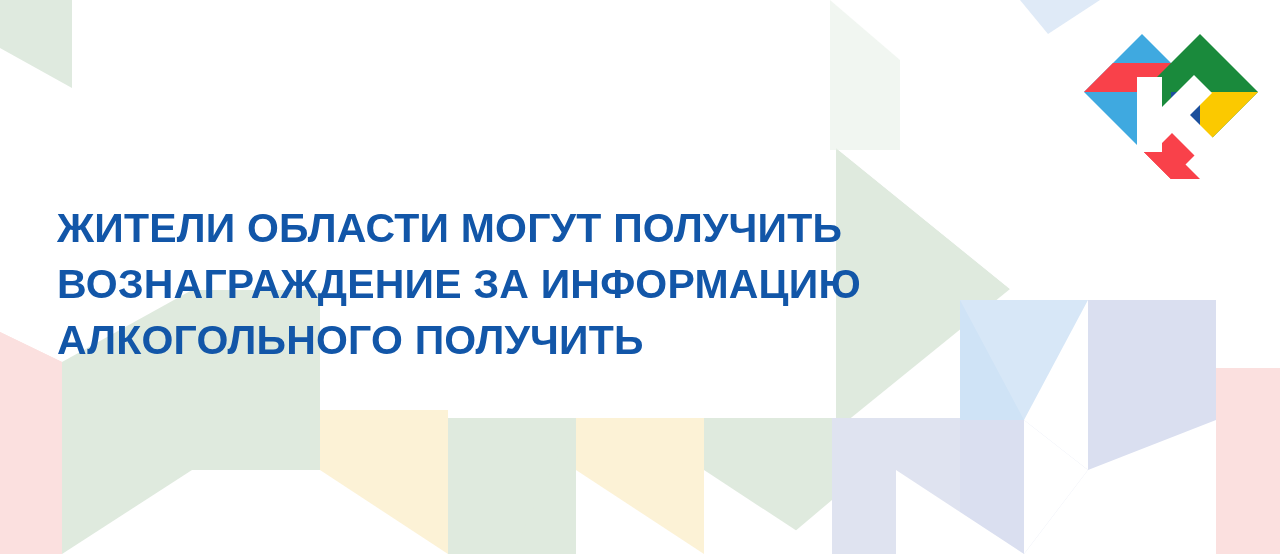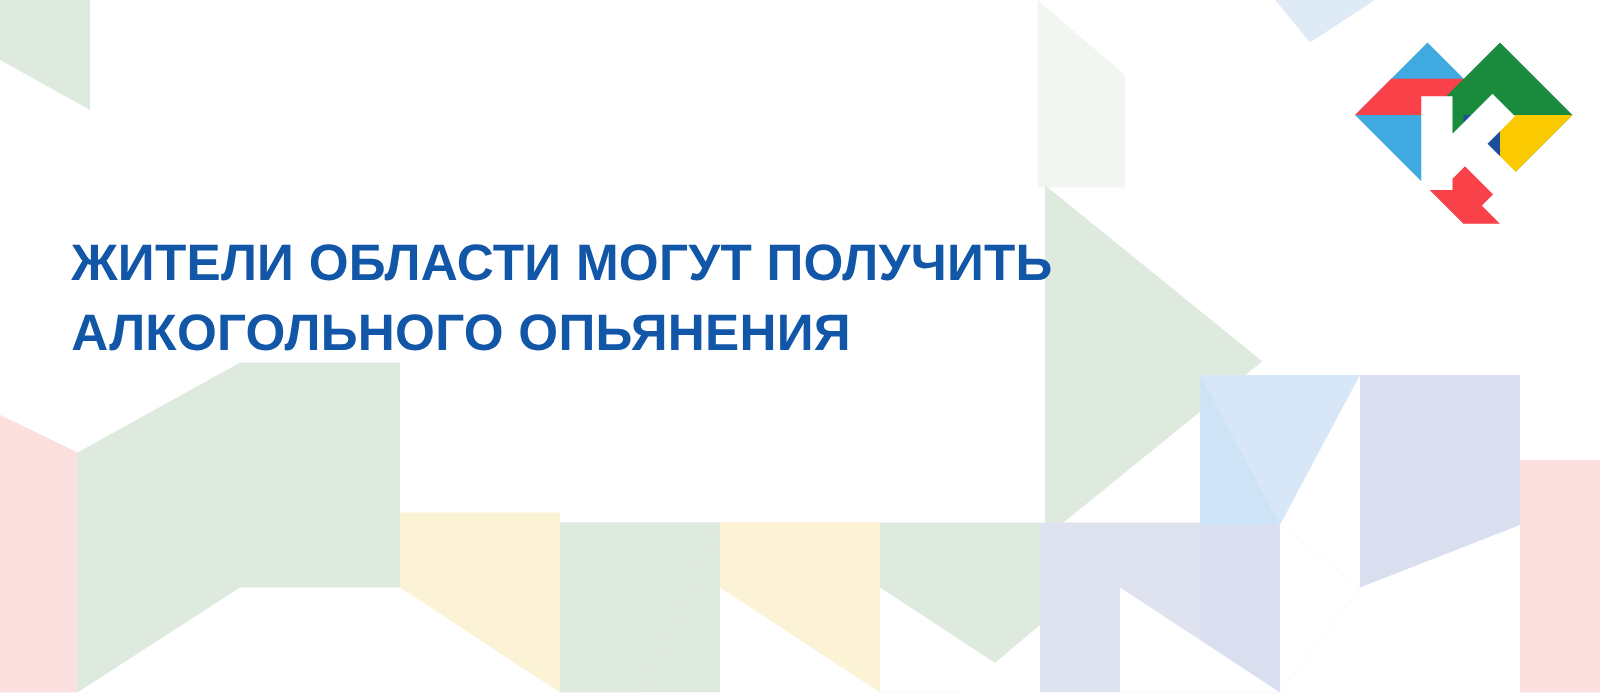--- a/index.html
+++ b/index.html
@@ -23,21 +23,21 @@
   }
   #logo{
     position:absolute;
     left:1082px;top:22px;
     width:178px;height:160px;
     z-index:3;
   }
   #headline{
     position:absolute;
     left:57px;
-    top:182px;
+    top:200px;
     z-index:2;
     width:1200px;
   }
   #headline .hl-line{
     display:block;
     color:#1256a8;
     font-size:41px;
     line-height:56px;
     font-weight:bold;
     letter-spacing:0.2px;
@@ -121,16 +121,17 @@
     </g>
     <polygon points="60,99 118,157 89,157 60,128" fill="#f9414a"></polygon>
     <polygon points="89,99 89,157 60,128 60,99" fill="#f9414a"></polygon>
     <polygon points="89,99 118,128 89,157 60,128" fill="#f9414a"></polygon>
 
     <path d="M 55,55 L 80,55 L 80,85 L 112,53 L 130,71 L 108,93 L 133,118 L 115,136 L 90,111 L 80,121 L 80,130 L 55,130 Z" fill="#ffffff"></path>
   </svg>
 
   <div id="headline">
     <span class="hl-line">ЖИТЕЛИ ОБЛАСТИ МОГУТ ПОЛУЧИТЬ</span>
-    <span class="hl-line">АЛКОГОЛЬНОГО ОПЬЯНЕНИЯ</span>
+    <span class="hl-line">ВОЗНАГРАЖДЕНИЕ ЗА ИНФОРМАЦИЮ</span>
+    <span class="hl-line">АЛКОГОЛЬНОГО ПОЛУЧИТЬ</span>
   </div>
 
 </div>
 
 </body></html>

